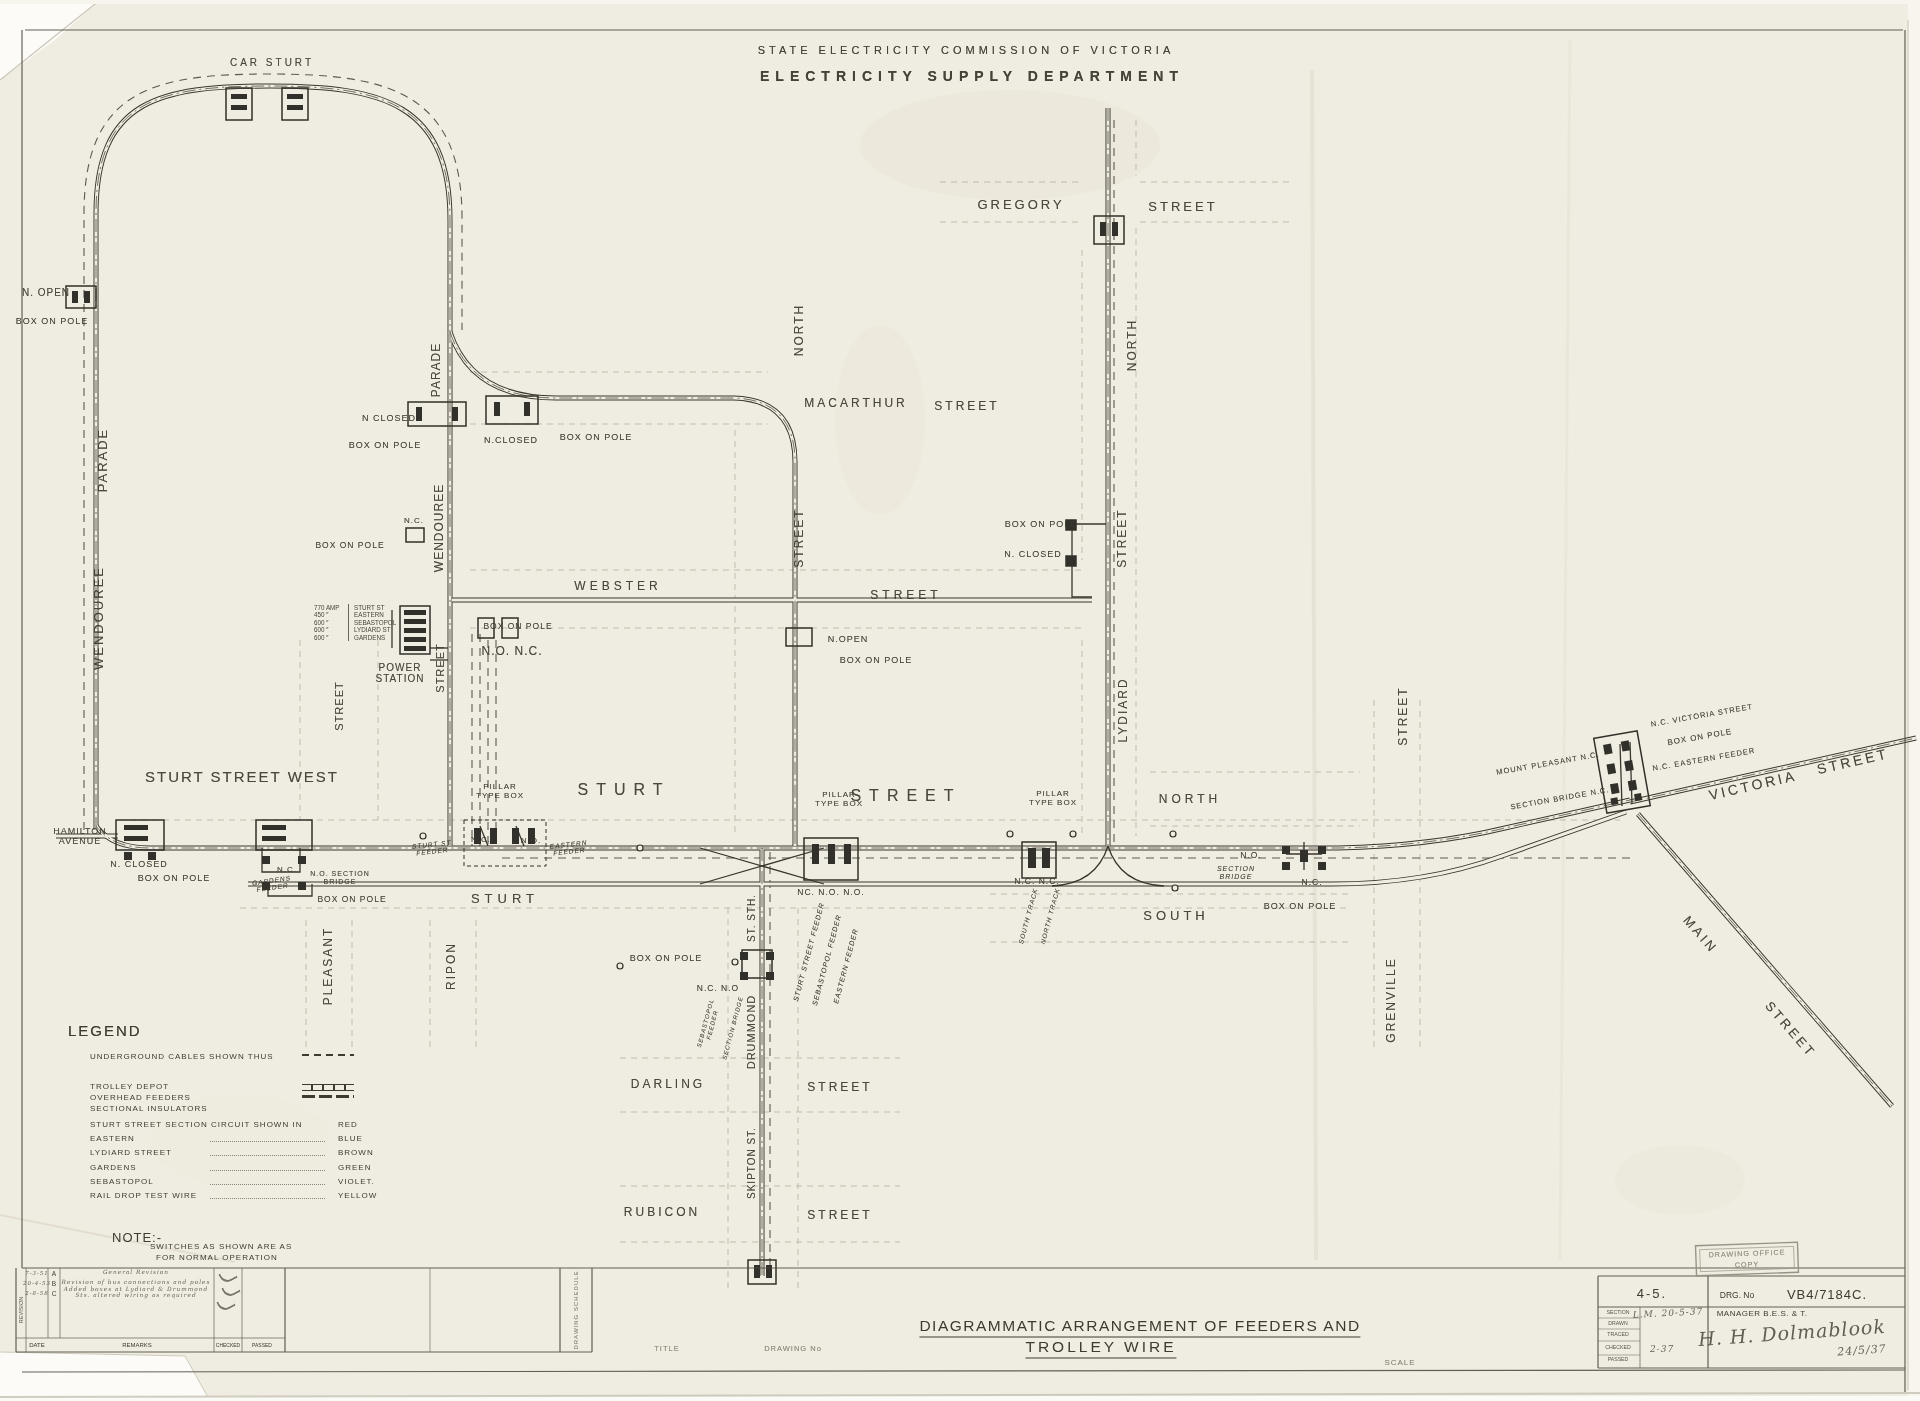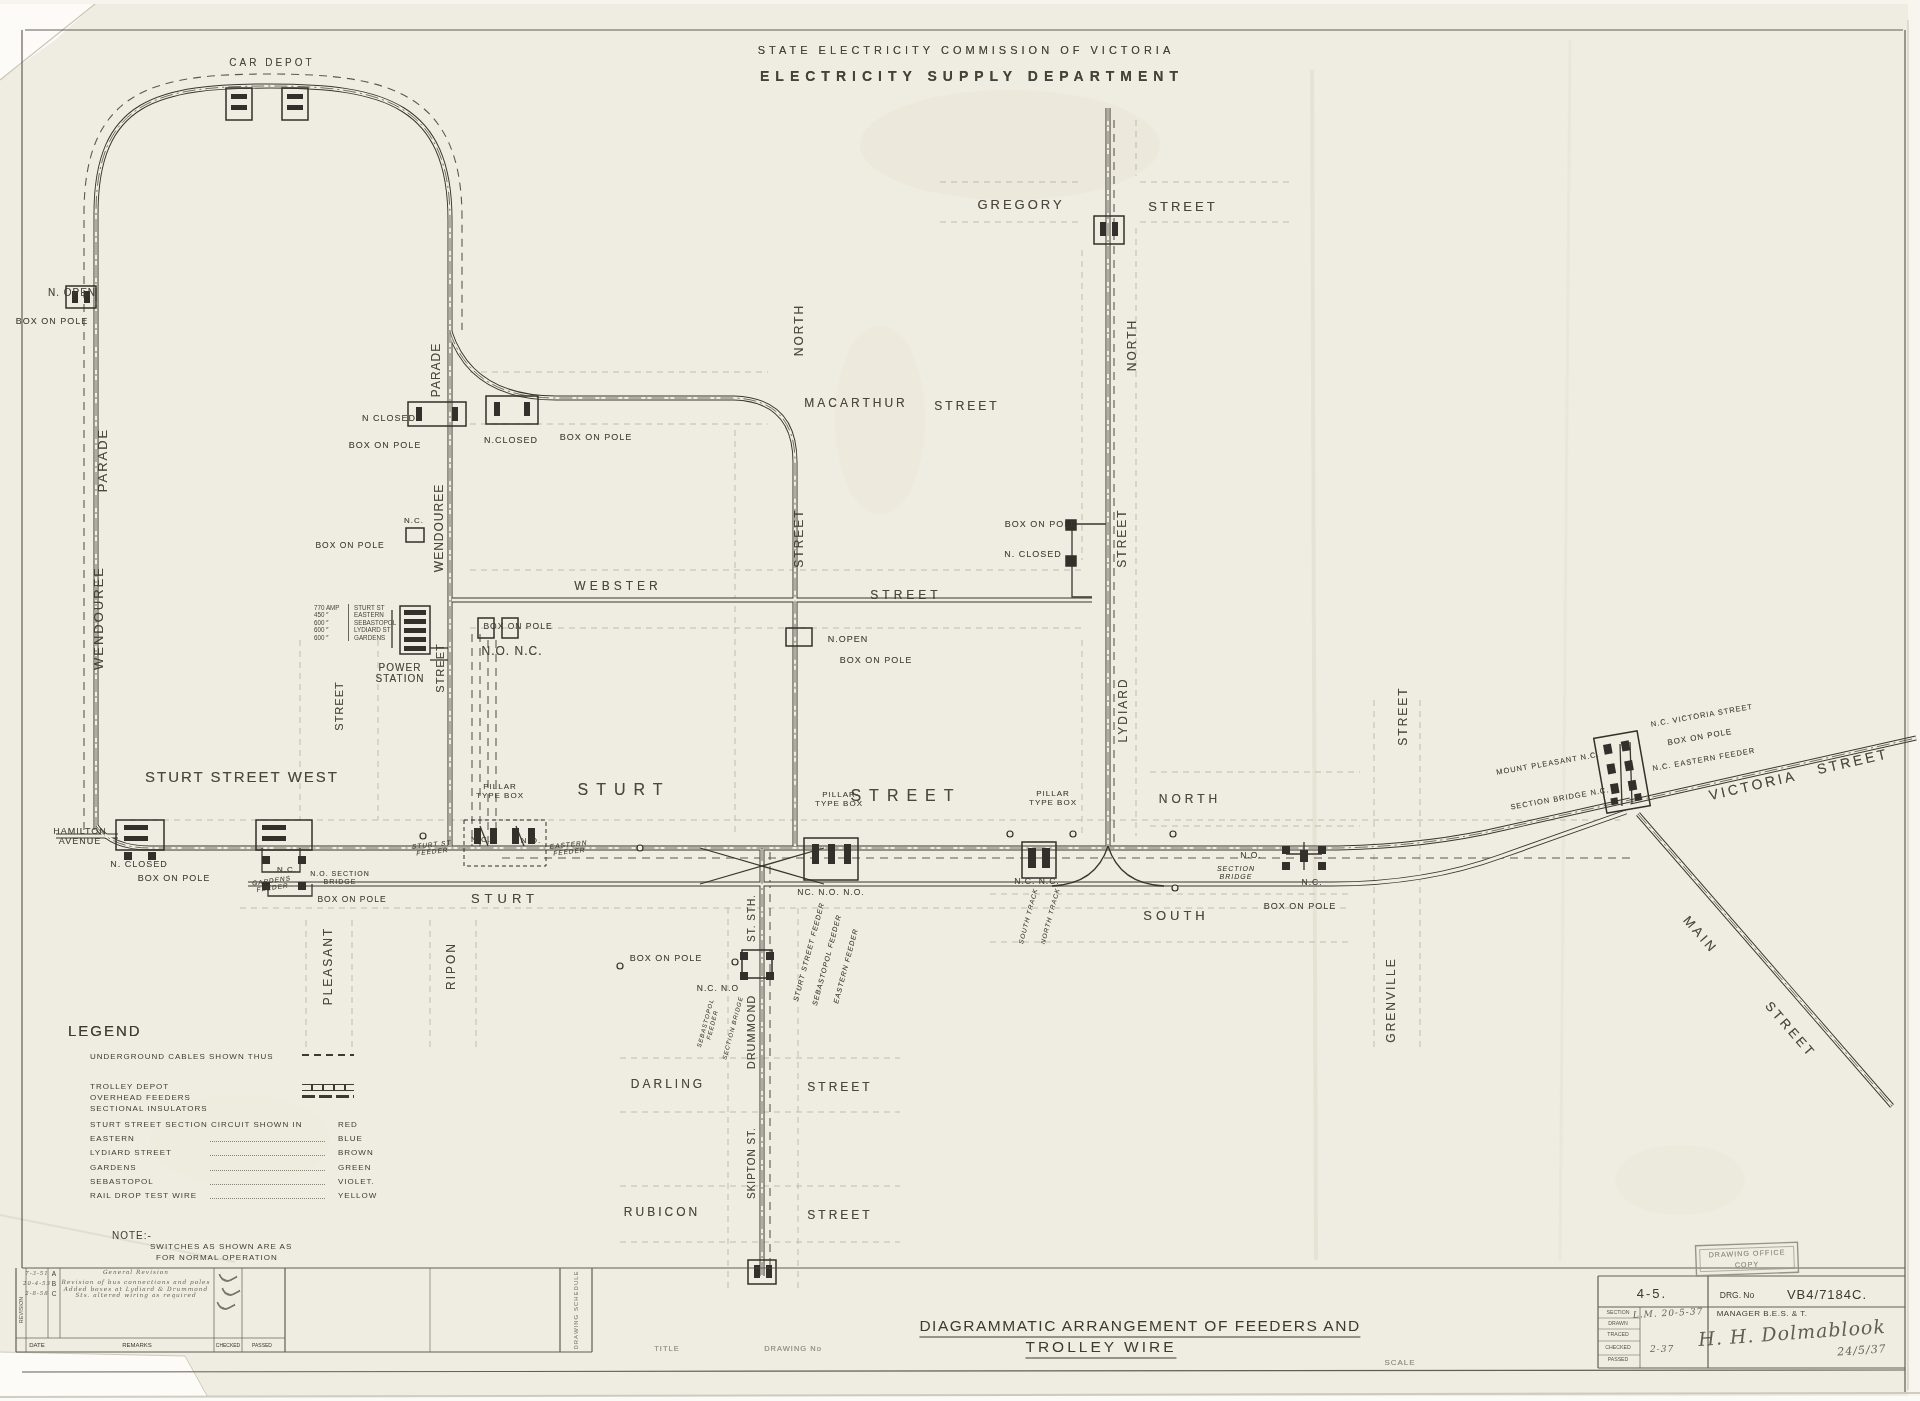--- a/index.html
+++ b/index.html
@@ -308,22 +308,22 @@
     <path d="M 1598,1341 L 1640,1341" stroke-width=".5"></path>
     <path d="M 1598,1355 L 1640,1355" stroke-width=".5"></path>
     <g transform="rotate(-2 1747 1259)" stroke="#8a8478">
       <rect x="1696" y="1244" width="102" height="30" stroke-width="1.4"></rect>
       <rect x="1700" y="1248" width="94" height="22" stroke-width=".7"></rect>
     </g>
   </g>
 </svg>
 
 <div id="labels-layer">
-      <div class="lbl" style="left: 272px; top: 63px; font-size: 10px; letter-spacing: 3px; transform: translate(-50%, -50%) rotate(0deg);">CAR DEPOT</div>
-      <div class="lbl" style="left: 46px; top: 293px; font-size: 10px; transform: translate(-50%, -50%) rotate(0deg); margin-left: 26px;">N. OPEN</div>
+      <div class="lbl" style="left: 272px; top: 63px; font-size: 10px; letter-spacing: 3px; transform: translate(-50%, -50%) rotate(0deg);">CAR STURT</div>
+      <div class="lbl" style="left: 46px; top: 293px; font-size: 10px; transform: translate(-50%, -50%) rotate(0deg);">N. OPEN</div>
       <div class="lbl" style="left: 52px; top: 321px; font-size: 9px; transform: translate(-50%, -50%) rotate(0deg);">BOX ON POLE</div>
       <div class="lbl" style="left: 103px; top: 460px; font-size: 13px; letter-spacing: 2px; transform: translate(-50%, -50%) rotate(-90deg);">PARADE</div>
       <div class="lbl" style="left: 99px; top: 618px; font-size: 13px; letter-spacing: 2px; transform: translate(-50%, -50%) rotate(-90deg);">WENDOUREE</div>
       <div class="lbl" style="left: 437px; top: 370px; font-size: 12px; letter-spacing: 1px; transform: translate(-50%, -50%) rotate(-90deg);">PARADE</div>
       <div class="lbl" style="left: 440px; top: 528px; font-size: 12px; letter-spacing: 1px; transform: translate(-50%, -50%) rotate(-90deg);">WENDOUREE</div>
       <div class="lbl" style="left: 389px; top: 418px; font-size: 9px; transform: translate(-50%, -50%) rotate(0deg);">N CLOSED</div>
       <div class="lbl" style="left: 385px; top: 445px; font-size: 9px; transform: translate(-50%, -50%) rotate(0deg);">BOX ON POLE</div>
       <div class="lbl" style="left: 511px; top: 440px; font-size: 9px; transform: translate(-50%, -50%) rotate(0deg);">N.CLOSED</div>
       <div class="lbl" style="left: 596px; top: 437px; font-size: 9px; transform: translate(-50%, -50%) rotate(0deg);">BOX ON POLE</div>
       <div class="lbl" style="left: 414px; top: 521px; font-size: 8px; transform: translate(-50%, -50%) rotate(0deg);">N.C.</div>
@@ -440,21 +440,21 @@
       </div>
   <div class="lg-row" style="top:82px">SECTIONAL INSULATORS</div>
   <div id="lg-circuits">
         <div class="lg-row" style="top: 98px;"><span>STURT STREET SECTION CIRCUIT SHOWN IN</span><span class="cc">RED</span></div>
         <div class="lg-row" style="top: 112.2px;"><span>EASTERN</span><span class="ld"></span><span class="cc">BLUE</span></div>
         <div class="lg-row" style="top: 126.4px;"><span>LYDIARD STREET</span><span class="ld"></span><span class="cc">BROWN</span></div>
         <div class="lg-row" style="top: 140.6px;"><span>GARDENS</span><span class="ld"></span><span class="cc">GREEN</span></div>
         <div class="lg-row" style="top: 154.8px;"><span>SEBASTOPOL</span><span class="ld"></span><span class="cc">VIOLET.</span></div>
         <div class="lg-row" style="top: 169px;"><span>RAIL DROP TEST WIRE</span><span class="ld"></span><span class="cc">YELLOW</span></div>
       </div>
-  <div class="lg-row" style="left:52px;top:208px;font-size:10px">NOTE:-</div>
+  <div class="lg-row" style="left:52px;top:208px;font-size:13px">NOTE:-</div>
   <div class="lg-row" style="left:90px;top:220px">SWITCHES AS SHOWN ARE AS</div>
   <div class="lg-row" style="left:96px;top:231px">FOR NORMAL OPERATION</div>
 </div>
 
 <div>
   <div class="abs" style="left:21px;top:1310px;transform:translate(-50%,-50%) rotate(-90deg);font-size:5.5px;color:#5a554a">REVISION</div>
   <div id="rev-rows">
         <div class="abs lbl hw" style="left: 37px; top: 1273px; font-size: 5.5px;">7-3-51</div>
         <div class="abs " style="left: 54px; top: 1273px; font-size: 6.5px;">A</div>
         <div class="abs lbl hw" style="left: 136px; top: 1273px; font-size: 5.8px; width: 150px; white-space: normal; line-height: 1;">General Revision</div>

